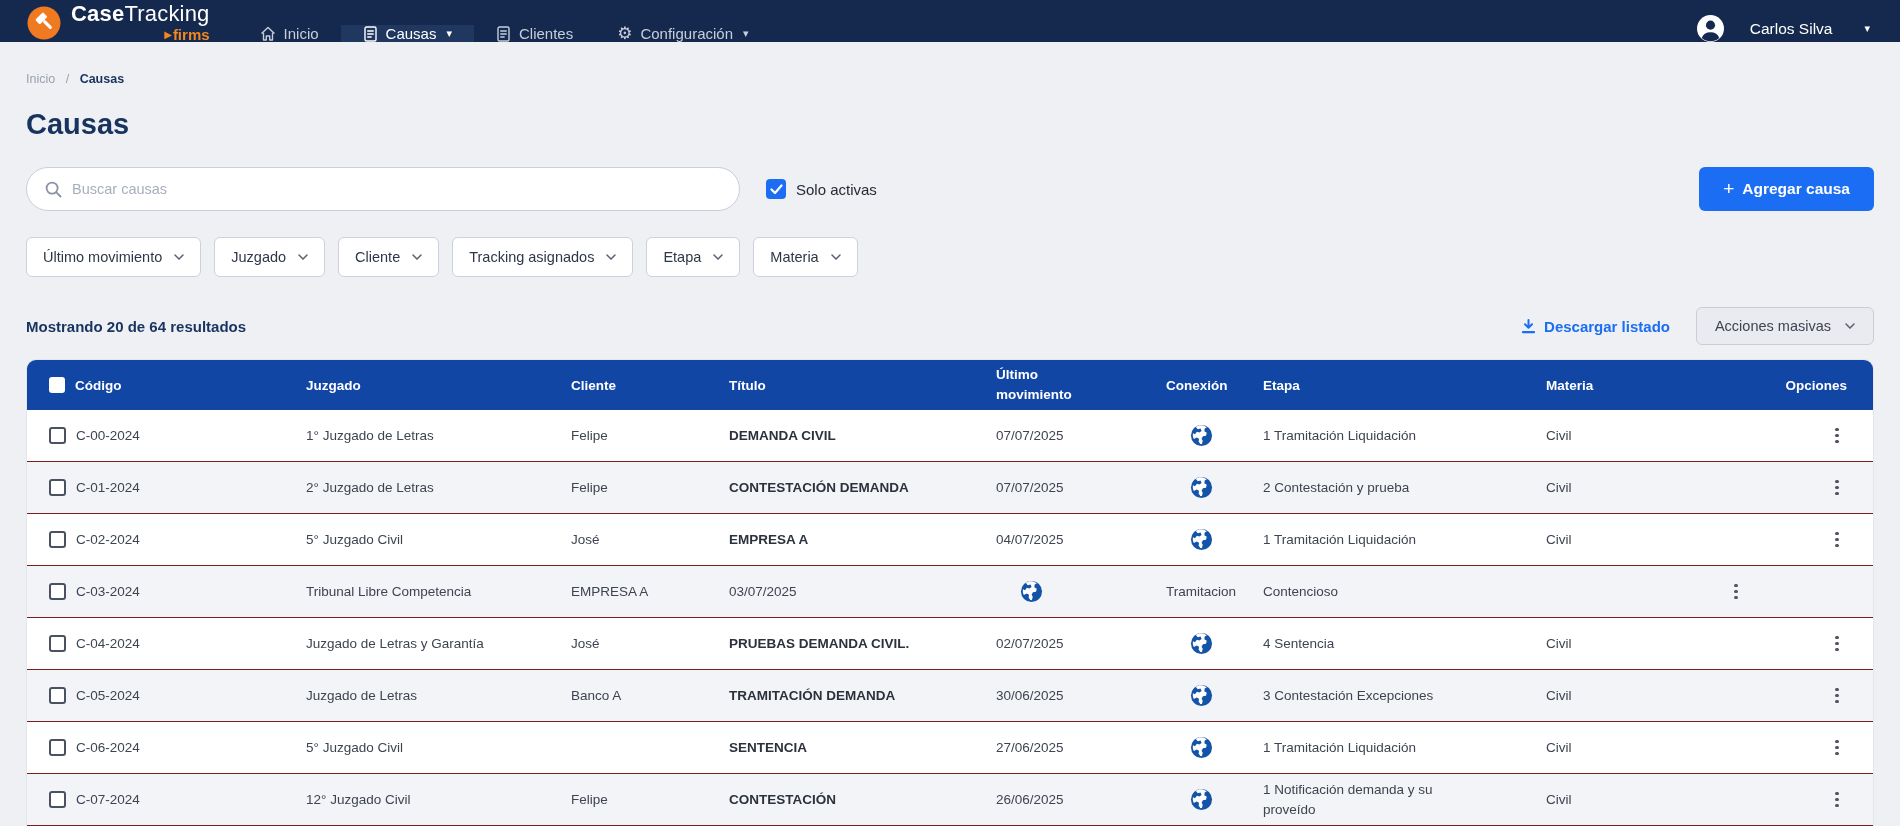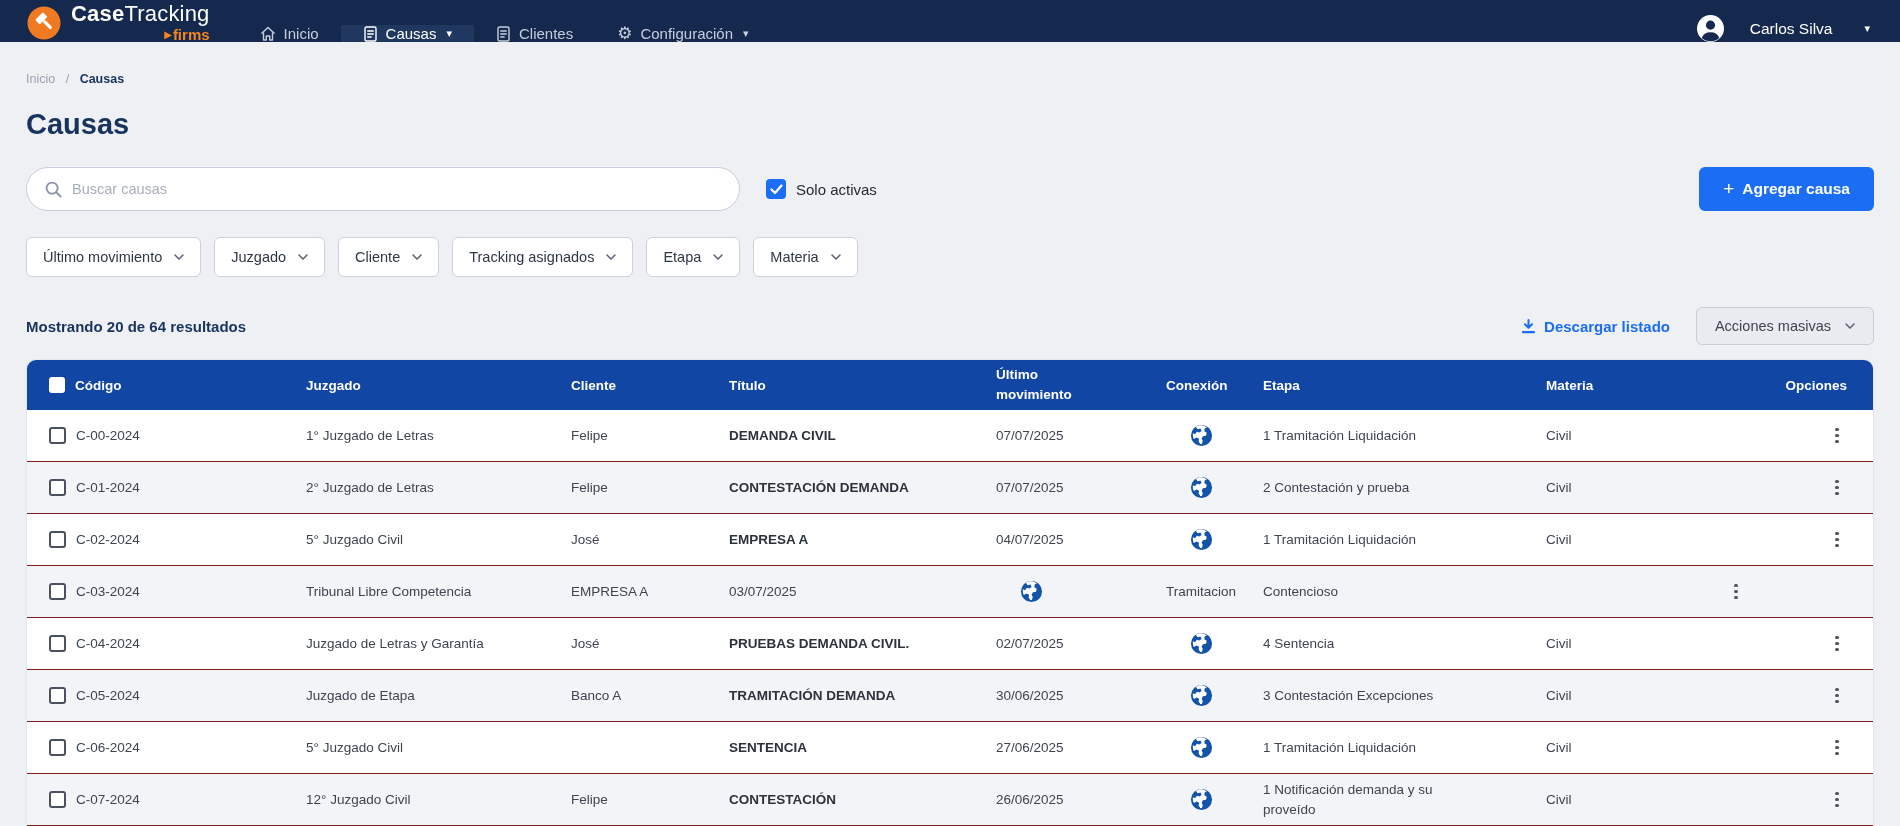--- a/index.html
+++ b/index.html
@@ -392,21 +392,21 @@
               <i></i>
               <i></i>
             </span>
           </div>
         </div>
         <div class="trow alt">
           <div class="cell c-codigo">
             <span class="rchk"></span>
             <span>C-05-2024</span>
           </div>
-          <div class="cell c-juzgado">Juzgado de Etapa</div>
+          <div class="cell c-juzgado">Juzgado de Letras</div>
           <div class="cell c-cliente">Banco A</div>
           <div class="cell c-titulo">TRAMITACIÓN DEMANDA</div>
           <div class="cell c-movimiento">30/06/2025</div>
           <div class="cell c-conexion">
             <span style="display:flex;">
               <svg width="23" height="23" viewBox="0 0 24 24">
                 <circle cx="12" cy="12" r="11" fill="var(--globe_blue,#1353a8)"></circle>
                 <path fill="#fff" d="M13.4 1.6c-2.6-.5-5.2.1-7.3 1.5l2 2.4 2.9-.7 1.1 2.4-2.3 1.6-2.6-.7-2 2.5-2.1-.9c-.4 2-.1 4.1.9 5.9l3-1.6 2.4 1.4-.4 2.8 1.8 2.7c.5.1 1.1.1 1.6.1l.9-3.4-1.2-2.3 1.4-2.5 3.2-.6.8-3-2.5-1.7.3-2.7 2.2-1.2c-1.1-1-2.5-1.7-4.1-2z"></path>
               </svg>
             </span>

